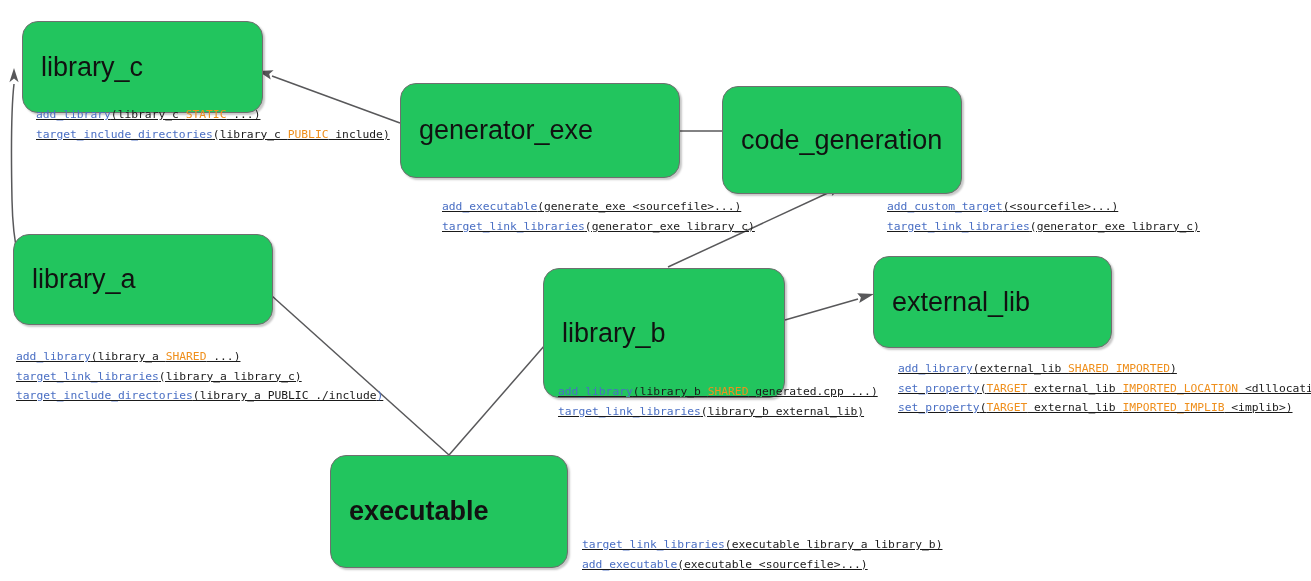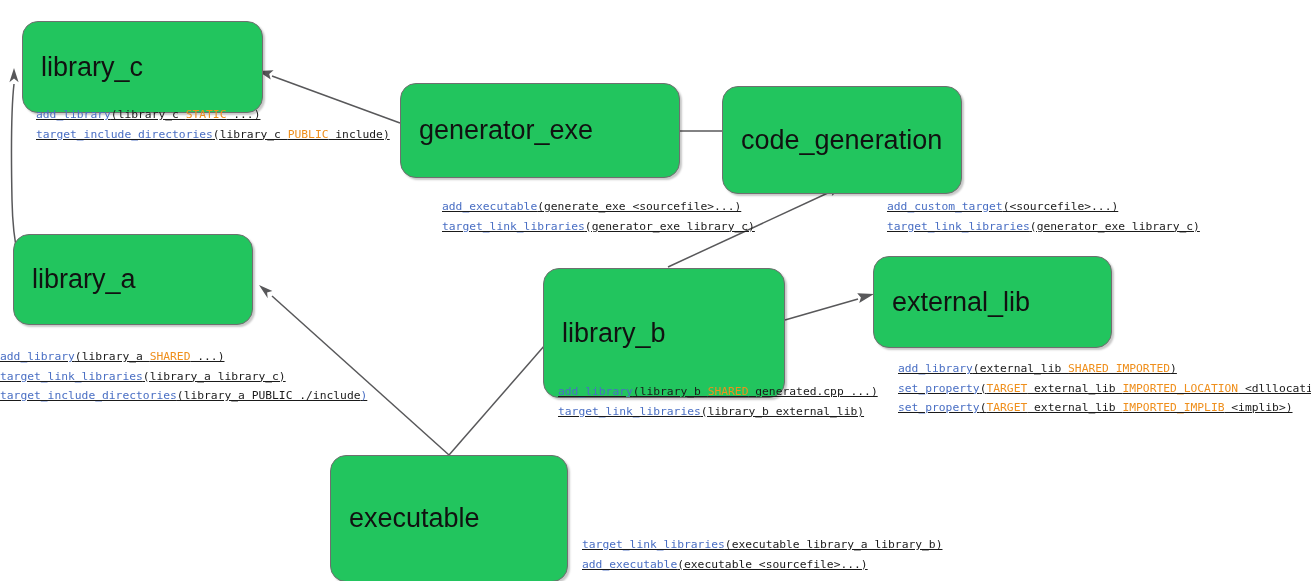--- a/index.html
+++ b/index.html
@@ -98,49 +98,49 @@
   </div>
 
   <div class="node" style="left:400px; top:83px; width:280px; height:95px;">
     <span class="label">generator_exe</span>
   </div>
 
   <div class="node" style="left:722px; top:86px; width:240px; height:108px;">
     <span class="label">code_generation</span>
   </div>
 
-  <div class="node" style="left:13px; top:234px; width:240px; height:91px;">
+  <div class="node" style="left:13px; top:234px; width:260px; height:91px;">
     <span class="label">library_a</span>
   </div>
 
   <div class="node" style="left:543px; top:268px; width:242px; height:130px;">
     <span class="label">library_b</span>
   </div>
 
   <div class="node" style="left:873px; top:256px; width:239px; height:92px;">
     <span class="label">external_lib</span>
   </div>
 
-  <div class="node" style="left:330px; top:455px; width:238px; height:127px;">
+  <div class="node" style="left:330px; top:455px; width:238px; height:113px;font-weight:bold;">
     <span class="label">executable</span>
   </div>
 
   <div class="codeblock" style="left: 36px; top: 105px;">
       <span class="ln"><span class="fn">add_library</span><span class="pl">(library_c </span><span class="kw">STATIC</span><span class="pl"> ...)</span></span>
       <span class="ln"><span class="fn">target_include_directories</span><span class="pl">(library_c </span><span class="kw">PUBLIC</span><span class="pl"> include)</span></span>
     </div>
   <div class="codeblock" style="left: 414px; top: 197px; margin-left: 28px;">
       <span class="ln"><span class="fn">add_executable</span><span class="pl">(generate_exe &lt;sourcefile&gt;...)</span></span>
       <span class="ln"><span class="fn">target_link_libraries</span><span class="pl">(generator_exe library_c)</span></span>
     </div>
   <div class="codeblock" style="left: 887px; top: 197px;">
       <span class="ln"><span class="fn">add_custom_target</span><span class="pl">(&lt;sourcefile&gt;...)</span></span>
       <span class="ln"><span class="fn">target_link_libraries</span><span class="pl">(generator_exe library_c)</span></span>
     </div>
-  <div class="codeblock" style="left: 0; top: 347px;">
+  <div class="codeblock" style="left: 16px; top: 347px;">
       <span class="ln"><span class="fn">add_library</span><span class="pl">(library_a </span><span class="kw">SHARED</span><span class="pl"> ...)</span></span>
       <span class="ln"><span class="fn">target_link_libraries</span><span class="pl">(library_a library_c)</span></span>
       <span class="ln"><span class="fn">target_include_directories</span><span class="pl">(library_a PUBLIC ./include</span><span class="fn">)</span></span>
     </div>
   <div class="codeblock" style="left: 558px; top: 382px;">
       <span class="ln"><span class="fn">add_library</span><span class="pl">(library_b </span><span class="kw">SHARED</span><span class="pl"> generated.cpp ...)</span></span>
       <span class="ln"><span class="fn">target_link_libraries</span><span class="pl">(library_b external_lib)</span></span>
     </div>
   <div class="codeblock" style="left: 898px; top: 359px;">
       <span class="ln"><span class="fn">add_library</span><span class="pl">(external_lib </span><span class="kw">SHARED IMPORTED</span><span class="pl">)</span></span>

